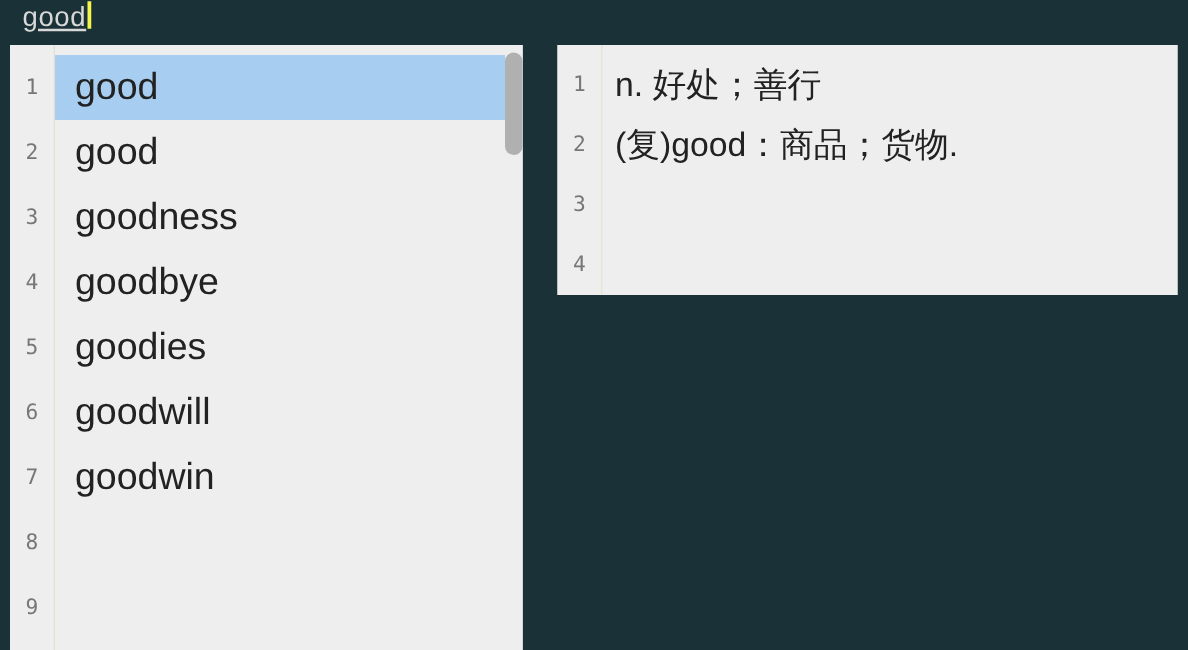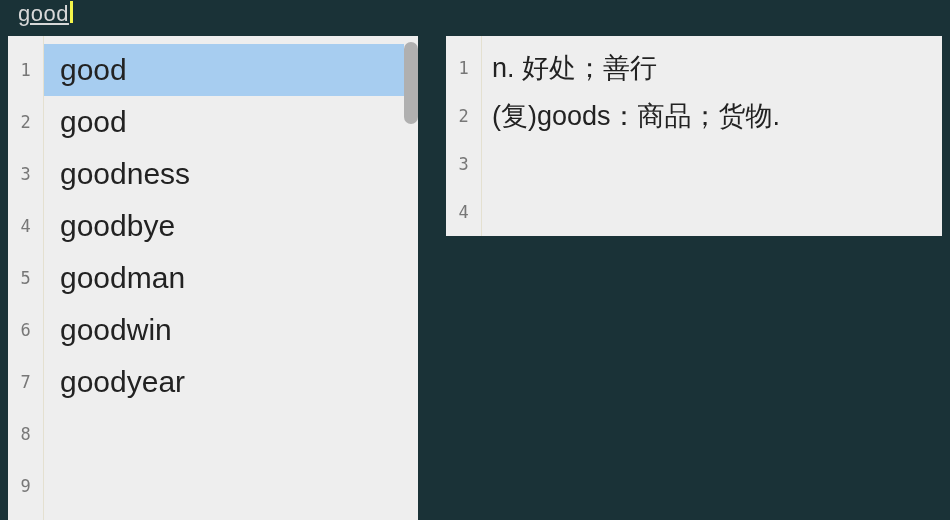--- a/index.html
+++ b/index.html
@@ -133,35 +133,35 @@
         <div class="gutter-line">6</div>
         <div class="gutter-line">7</div>
         <div class="gutter-line">8</div>
         <div class="gutter-line">9</div>
       </div>
     <div class="list" id="sugg-list">
       <div class="list-item selected">good</div>
         <div class="list-item">good</div>
         <div class="list-item">goodness</div>
         <div class="list-item">goodbye</div>
-        <div class="list-item">goodman</div>
+        <div class="list-item">goodies</div>
+        <div class="list-item">goodwill</div>
         <div class="list-item">goodwin</div>
-        <div class="list-item">goodyear</div>
         <div class="scrollbar">
         <div class="scrollthumb"></div>
       </div>
     </div>
   </div>
 
   <div class="panel panel-right">
     <div class="gutter" id="def-gutter">
         <div class="gutter-line">1</div>
         <div class="gutter-line">2</div>
         <div class="gutter-line">3</div>
         <div class="gutter-line">4</div>
       </div>
     <div class="list" id="def-list">
         <div class="list-item">n. 好处；善行</div>
-        <div class="list-item">(复)goods：商品；货物.</div>
+        <div class="list-item">(复)good：商品；货物.</div>
       </div>
   </div>
 
 </div>
 
 </body></html>

